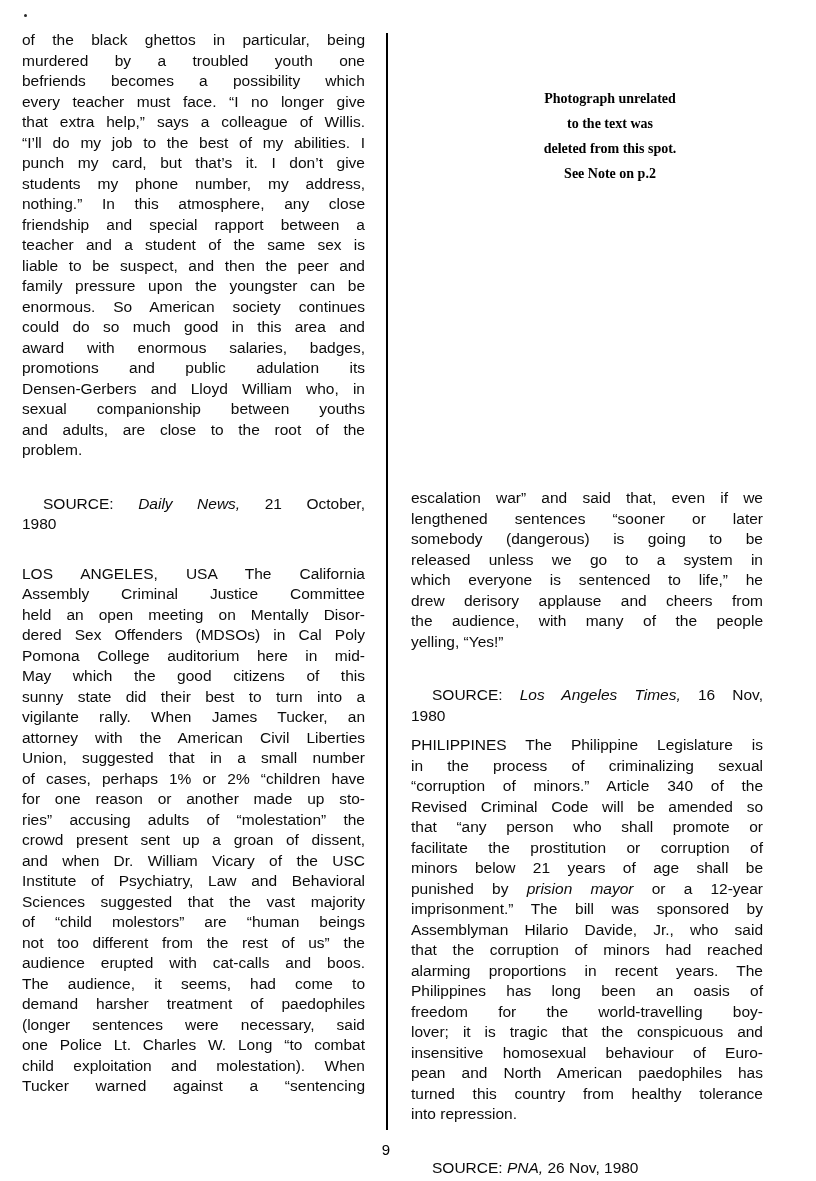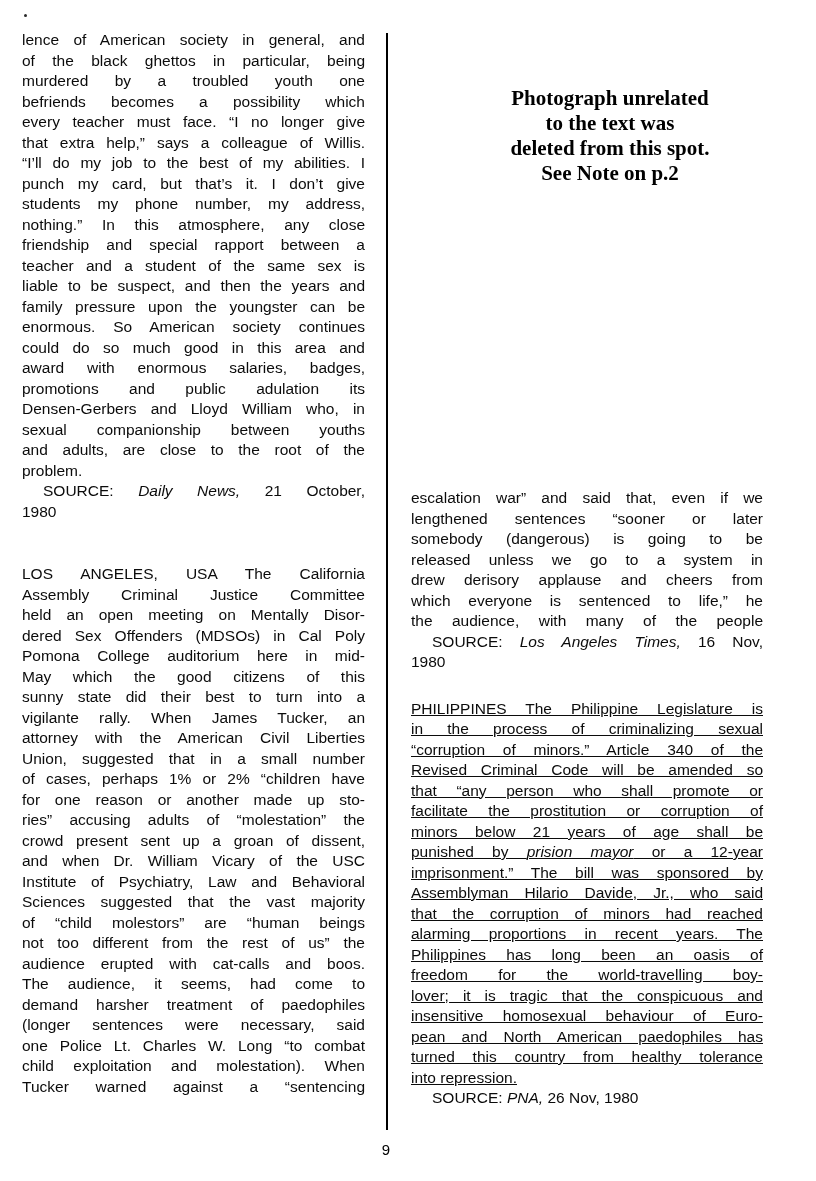--- a/index.html
+++ b/index.html
@@ -22,31 +22,31 @@
   #left-col  { left: 22px;  top: 30px;  width: 343px; }
   #right-col { left: 411px; top: 488px; width: 352px; }
 
   .line {
     font-size: 15.5px;
     line-height: 20.5px;
     text-align: justify;
     text-align-last: justify;
   }
   .line.last { text-align-last: left; }
-  .line.indent { text-indent: 21px; }
+  .line.indent { text-indent: 21px; margin-top: 33px; }
   .it { font-style: italic; }
 
   #notice {
     position: absolute;
     left: 433px;
     top: 86px;
     width: 354px;
     font-family: "Liberation Serif", serif;
     font-weight: bold;
-    font-size: 21px;
+    font-size: 14px;
     line-height: 25px;
     text-align: center;
     color: #000000;
   }
   #divider {
     position: absolute;
     left: 386px;
     top: 33px;
     width: 2px;
     height: 1097px;
@@ -82,48 +82,47 @@
     <div>Photograph unrelated</div>
     <div>to the text was</div>
     <div>deleted from this spot.</div>
     <div>See Note on p.2</div>
   </div>
 
   <div id="divider"></div>
 
   <div id="left-col" class="col">
       <div class="block">
-        <div class="line"><span>lence of American society in general, and</span></div>
         <div class="line"><span>of the black ghettos in particular, being</span></div>
         <div class="line"><span>murdered by a troubled youth one</span></div>
         <div class="line"><span>befriends becomes a possibility which</span></div>
         <div class="line"><span>every teacher must face. “I no longer give</span></div>
         <div class="line"><span>that extra help,” says a colleague of Willis.</span></div>
         <div class="line"><span>“I’ll do my job to the best of my abilities. I</span></div>
         <div class="line"><span>punch my card, but that’s it. I don’t give</span></div>
         <div class="line"><span>students my phone number, my address,</span></div>
         <div class="line"><span>nothing.” In this atmosphere, any close</span></div>
         <div class="line"><span>friendship and special rapport between a</span></div>
         <div class="line"><span>teacher and a student of the same sex is</span></div>
-        <div class="line"><span>liable to be suspect, and then the years and</span></div>
+        <div class="line"><span>liable to be suspect, and then the peer and</span></div>
         <div class="line"><span>family pressure upon the youngster can be</span></div>
         <div class="line"><span>enormous. So American society continues</span></div>
         <div class="line"><span>could do so much good in this area and</span></div>
         <div class="line"><span>award with enormous salaries, badges,</span></div>
         <div class="line"><span>promotions and public adulation its</span></div>
         <div class="line"><span>Densen-Gerbers and Lloyd William who, in</span></div>
         <div class="line"><span>sexual companionship between youths</span></div>
         <div class="line"><span>and adults, are close to the root of the</span></div>
         <div class="line last"><span>problem.</span></div>
       </div>
       <div class="block">
         <div class="line indent"><span>SOURCE: </span><span class="it">Daily News,</span><span> 21 October,</span></div>
         <div class="line last"><span>1980</span></div>
       </div>
-      <div class="block" style="margin-top: 42px;">
+      <div class="block" style="margin-top: 29px;">
         <div class="line"><span>LOS ANGELES, USA The California</span></div>
         <div class="line"><span>Assembly Criminal Justice Committee</span></div>
         <div class="line"><span>held an open meeting on Mentally Disor-</span></div>
         <div class="line"><span>dered Sex Offenders (MDSOs) in Cal Poly</span></div>
         <div class="line"><span>Pomona College auditorium here in mid-</span></div>
         <div class="line"><span>May which the good citizens of this</span></div>
         <div class="line"><span>sunny state did their best to turn into a</span></div>
         <div class="line"><span>vigilante rally. When James Tucker, an</span></div>
         <div class="line"><span>attorney with the American Civil Liberties</span></div>
         <div class="line"><span>Union, suggested that in a small number</span></div>
@@ -145,29 +144,30 @@
         <div class="line"><span>Tucker warned against a “sentencing</span></div>
       </div>
     </div>
 
   <div id="right-col" class="col">
       <div class="block">
         <div class="line"><span>escalation war” and said that, even if we</span></div>
         <div class="line"><span>lengthened sentences “sooner or later</span></div>
         <div class="line"><span>somebody (dangerous) is going to be</span></div>
         <div class="line"><span>released unless we go to a system in</span></div>
+        <div class="line"><span>which everyone is sentenced to life,” he</span></div>
         <div class="line"><span>drew derisory applause and cheers from</span></div>
-        <div class="line"><span>which everyone is sentenced to life,” he</span></div>
         <div class="line"><span>the audience, with many of the people</span></div>
+        <div class="line last"><span>yelling, “Yes!”</span></div>
       </div>
       <div class="block">
         <div class="line indent"><span>SOURCE: </span><span class="it">Los Angeles Times,</span><span> 16 Nov,</span></div>
         <div class="line last"><span>1980</span></div>
       </div>
-      <div class="block" style="margin-top: 26px; text-decoration: underline;">
+      <div class="block" style="margin-top: 9px;">
         <div class="line"><span>PHILIPPINES The Philippine Legislature is</span></div>
         <div class="line"><span>in the process of criminalizing sexual</span></div>
         <div class="line"><span>“corruption of minors.” Article 340 of the</span></div>
         <div class="line"><span>Revised Criminal Code will be amended so</span></div>
         <div class="line"><span>that “any person who shall promote or</span></div>
         <div class="line"><span>facilitate the prostitution or corruption of</span></div>
         <div class="line"><span>minors below 21 years of age shall be</span></div>
         <div class="line"><span>punished by </span><span class="it">prision mayor</span><span> or a 12-year</span></div>
         <div class="line"><span>imprisonment.” The bill was sponsored by</span></div>
         <div class="line"><span>Assemblyman Hilario Davide, Jr., who said</span></div>

